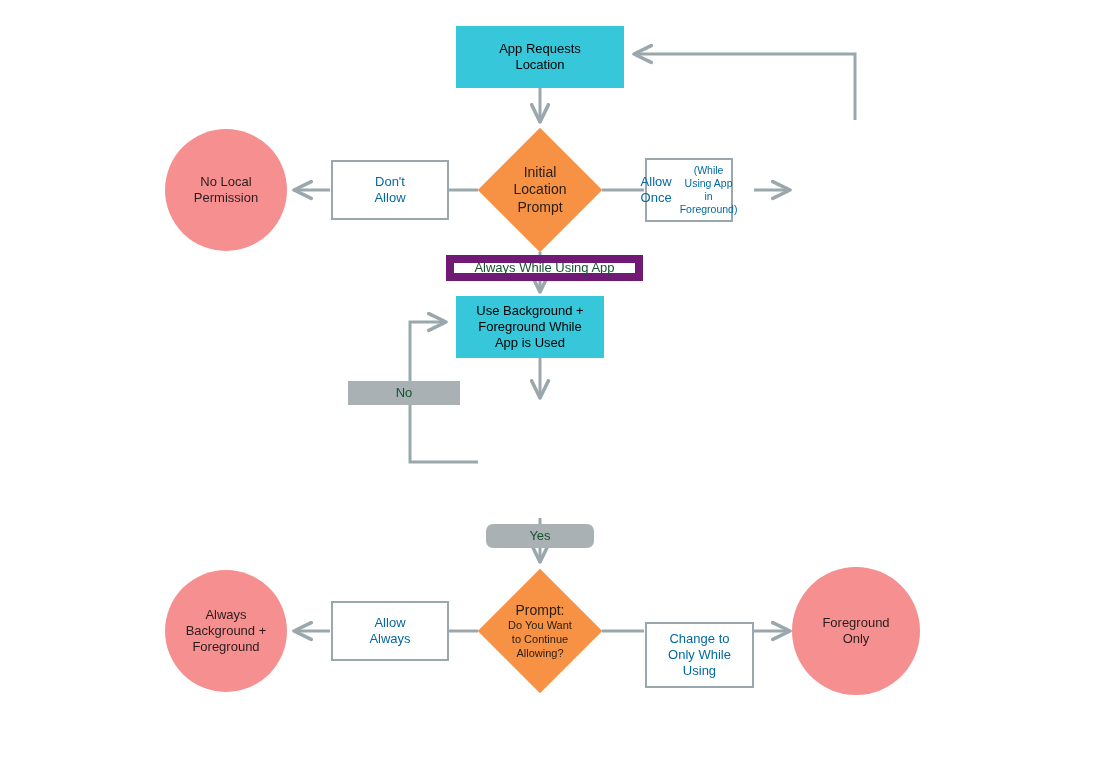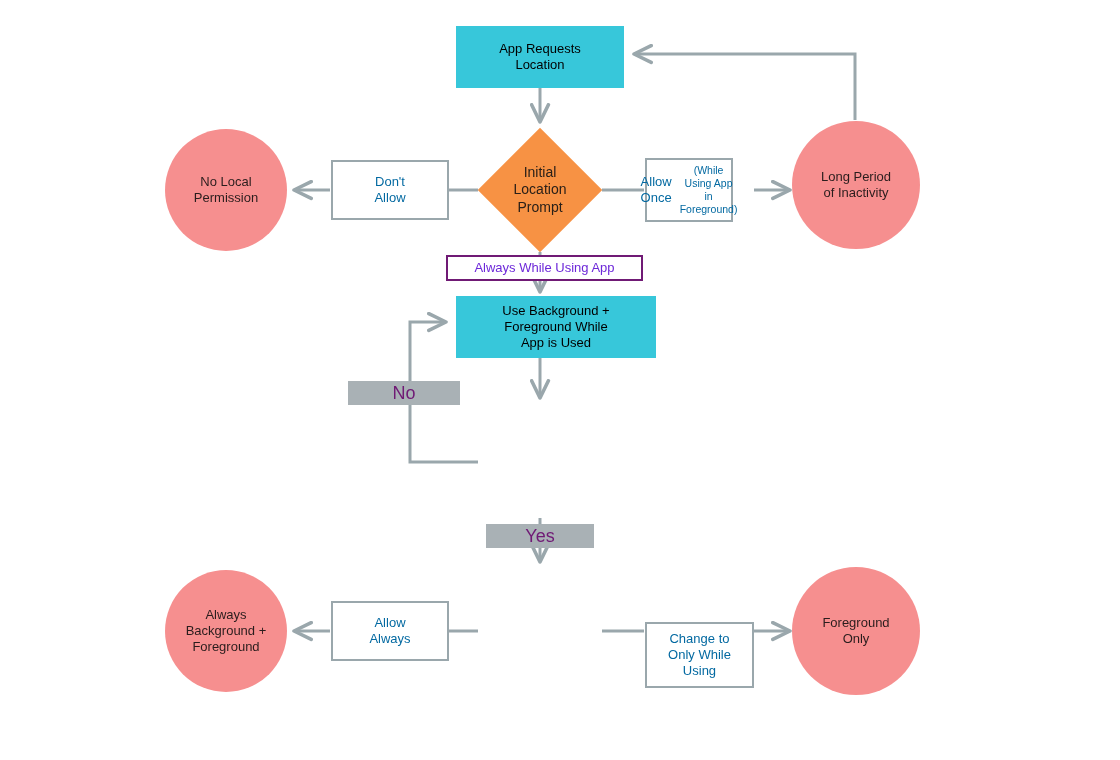--- a/index.html
+++ b/index.html
@@ -86,29 +86,29 @@
     color: #0369a1;
   }
   .n-box .sub {
     display: block;
     font-size: 10.5px;
   }
 
   
   .n-chip {
     background: #a9b1b5;
-    color: #701a75;
-    font-size: 18px;
+    color: #14532d;
+    font-size: 13px;
     justify-content: center;
   }
   
   .n-chip-white {
     background: #ffffff;
-    border: 2px solid #701a75;
-    color: #6d28d9;
+    border: 8px solid #701a75;
+    color: #14532d;
     font-size: 13px;
   }
 </style>
 </head>
 <body>
 
 <div id="canvas">
 
   <svg id="edges" viewBox="0 0 1120 760" width="1120" height="760" xmlns="http://www.w3.org/2000/svg">
     <defs>
@@ -162,55 +162,58 @@
     <span class="lbl">Initial
 Location
 Prompt</span>
   </div>
 
   <div class="node n-circle" style="left:165px; top:129px; width:122px; height:122px;justify-content:center;">
     <span class="lbl">No Local
 Permission</span>
   </div>
 
-  <div class="node n-circle" style="left:792px; top:121px; width:128px; height:128px;">
-    <span class="lbl">Long Period
-of Inactivity</span>
-  </div>
 
   <div class="node n-box" style="left:331px; top:160px; width:118px; height:60px;">
     <span class="lbl">Don't
 Allow</span>
   </div>
 
   <div class="node n-box" style="left:645px; top:158px; width:88px; height:64px; flex-direction:row;">
     <span class="lbl">Allow Once</span>
     <span class="lbl sub">(While Using App
 in Foreground)</span>
   </div>
 
   <div class="node n-chip-white" style="left:446px; top:255px; width:197px; height:26px;">
     <span class="lbl">Always While Using App</span>
   </div>
 
-  <div class="node n-process" style="left:456px; top:296px; width:200px; height:62px;">
+  <div class="node n-process" style="left:456px; top:296px; width:148px; height:62px;">
     <span class="lbl">Use Background +
 Foreground While
 App is Used</span>
   </div>
 
   <div class="node n-chip" style="left:348px; top:381px; width:112px; height:24px;">
     <span class="lbl">No</span>
   </div>
 
 
-  <div class="node n-chip" style="left:486px; top:524px; width:108px; height:24px;">
+  <div class="node n-chip" style="left:486px; top:524px; width:108px; height:24px;border-radius:7px;">
     <span class="lbl">Yes</span>
   </div>
 
+  <div class="node n-decision" style="left:478px; top:569px; width:124px; height:124px; flex-direction:column;">
+    <span class="dia" style="width:88px; height:88px;"></span>
+    <span class="lbl lead" style="position:relative; z-index:2; font-size:14px;">Prompt:</span>
+    <span class="lbl">Do You Want
+to Continue
+Allowing?</span>
+  </div>
 
   <div class="node n-box" style="left:331px; top:601px; width:118px; height:60px;">
     <span class="lbl">Allow
 Always</span>
   </div>
 
   <div class="node n-box" style="left:645px; top:622px; width:109px; height:66px;">
     <span class="lbl">Change to
 Only While
 Using</span>

